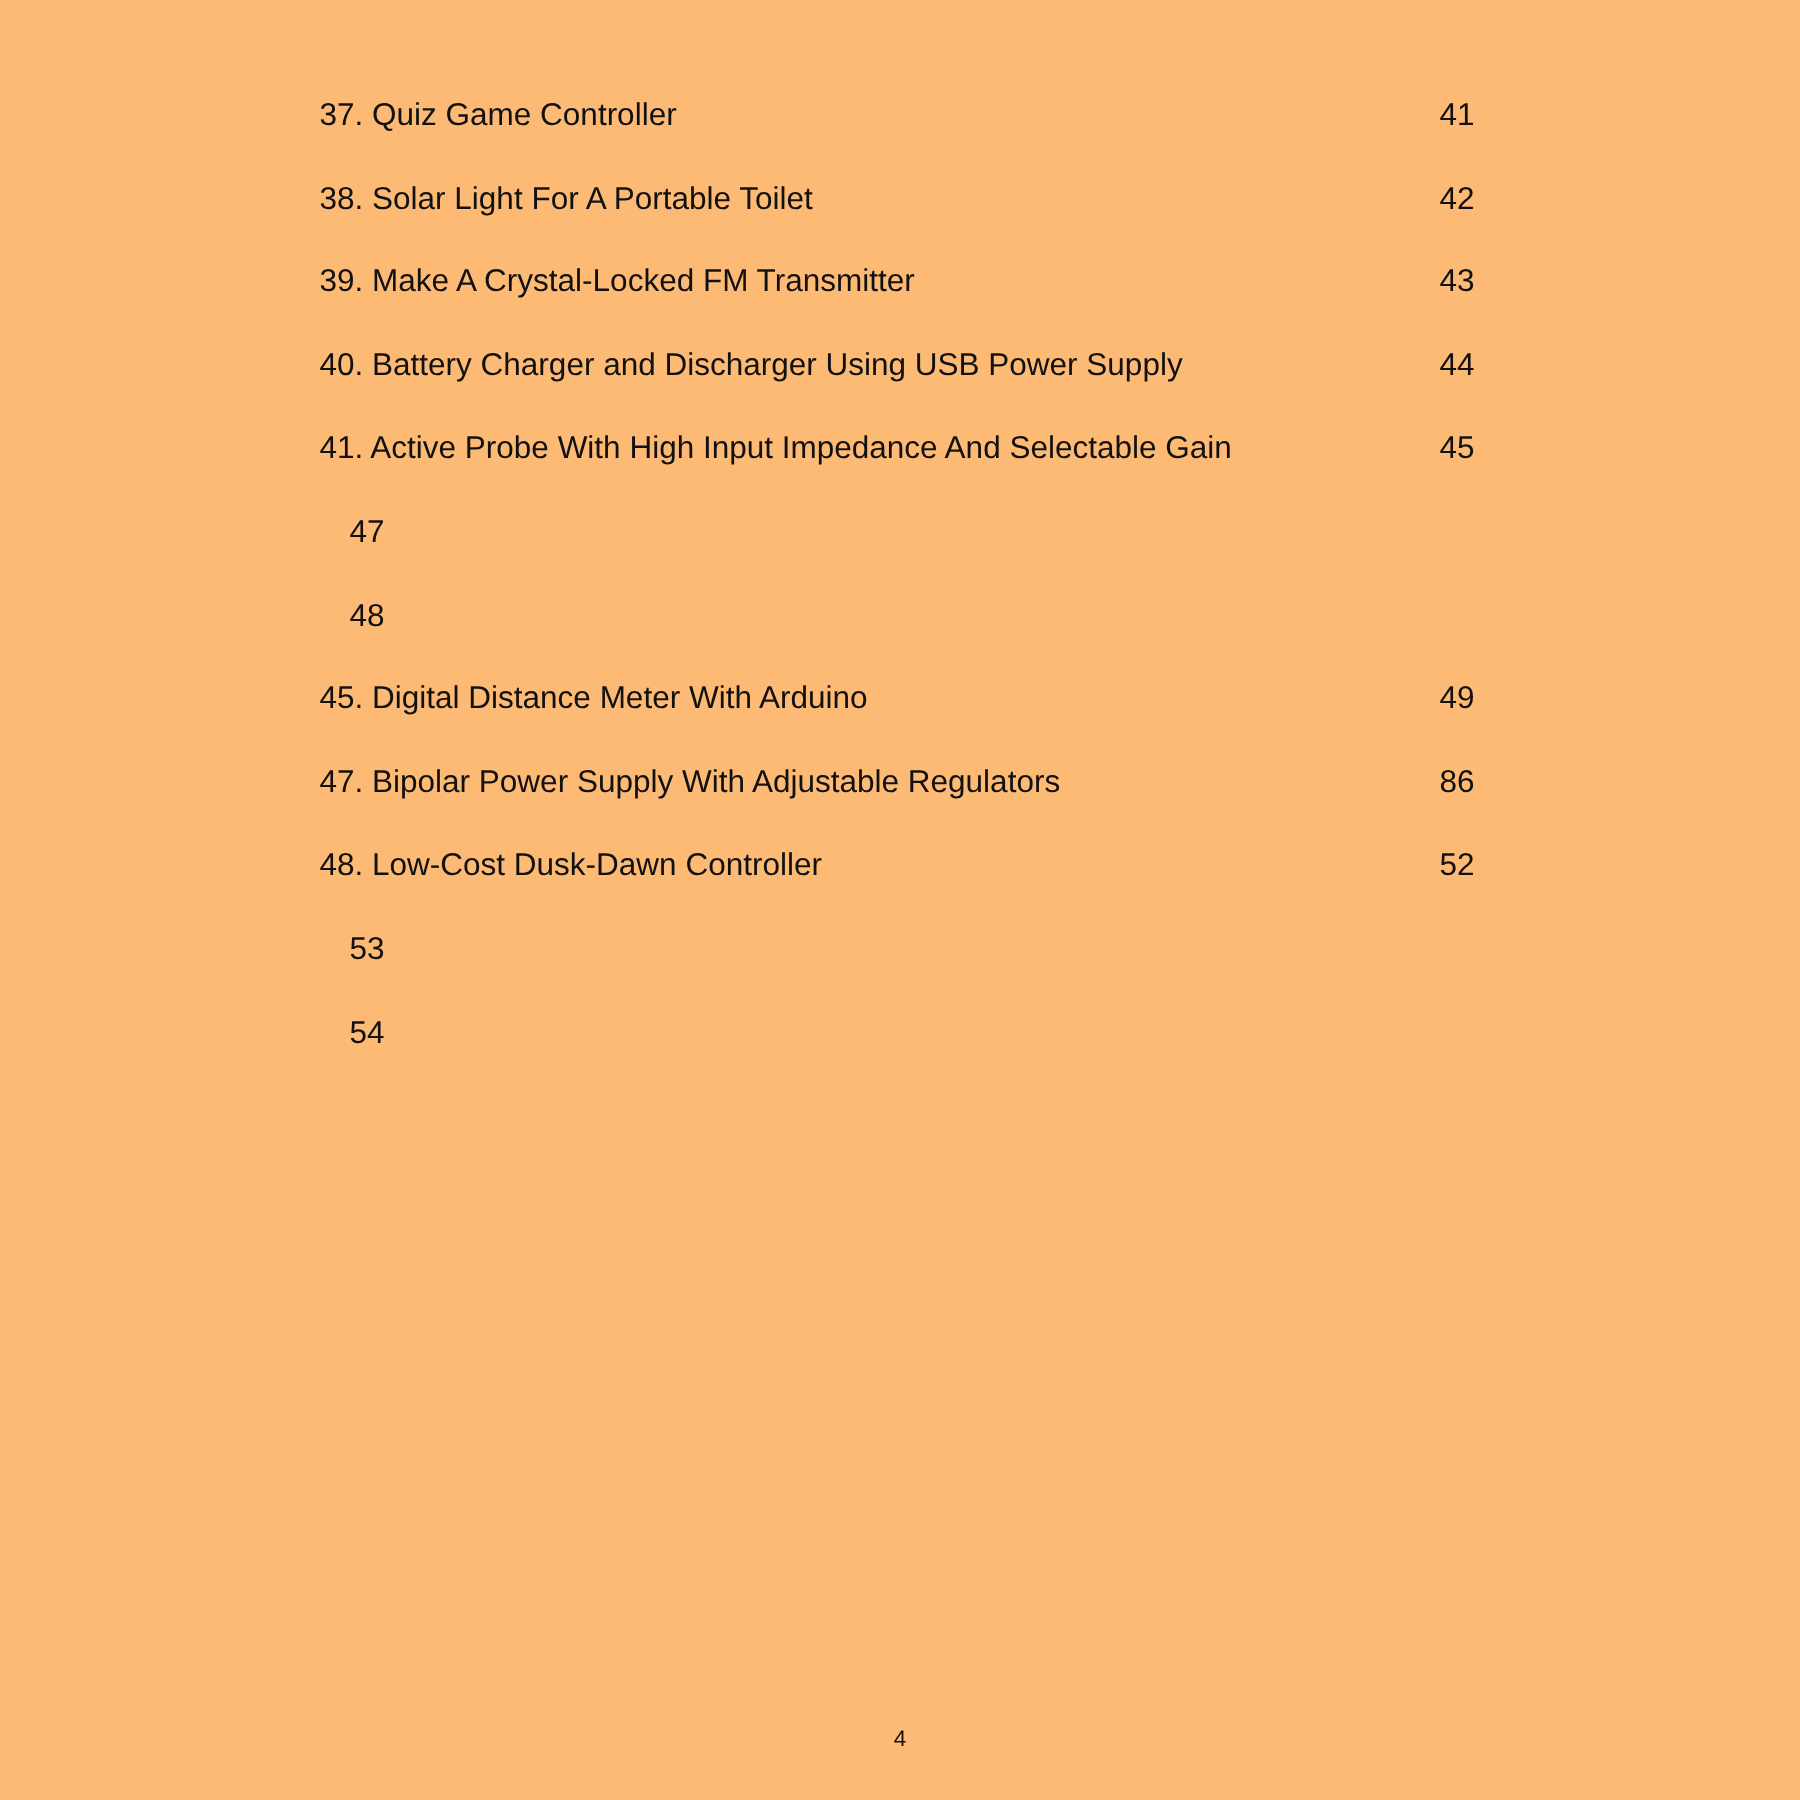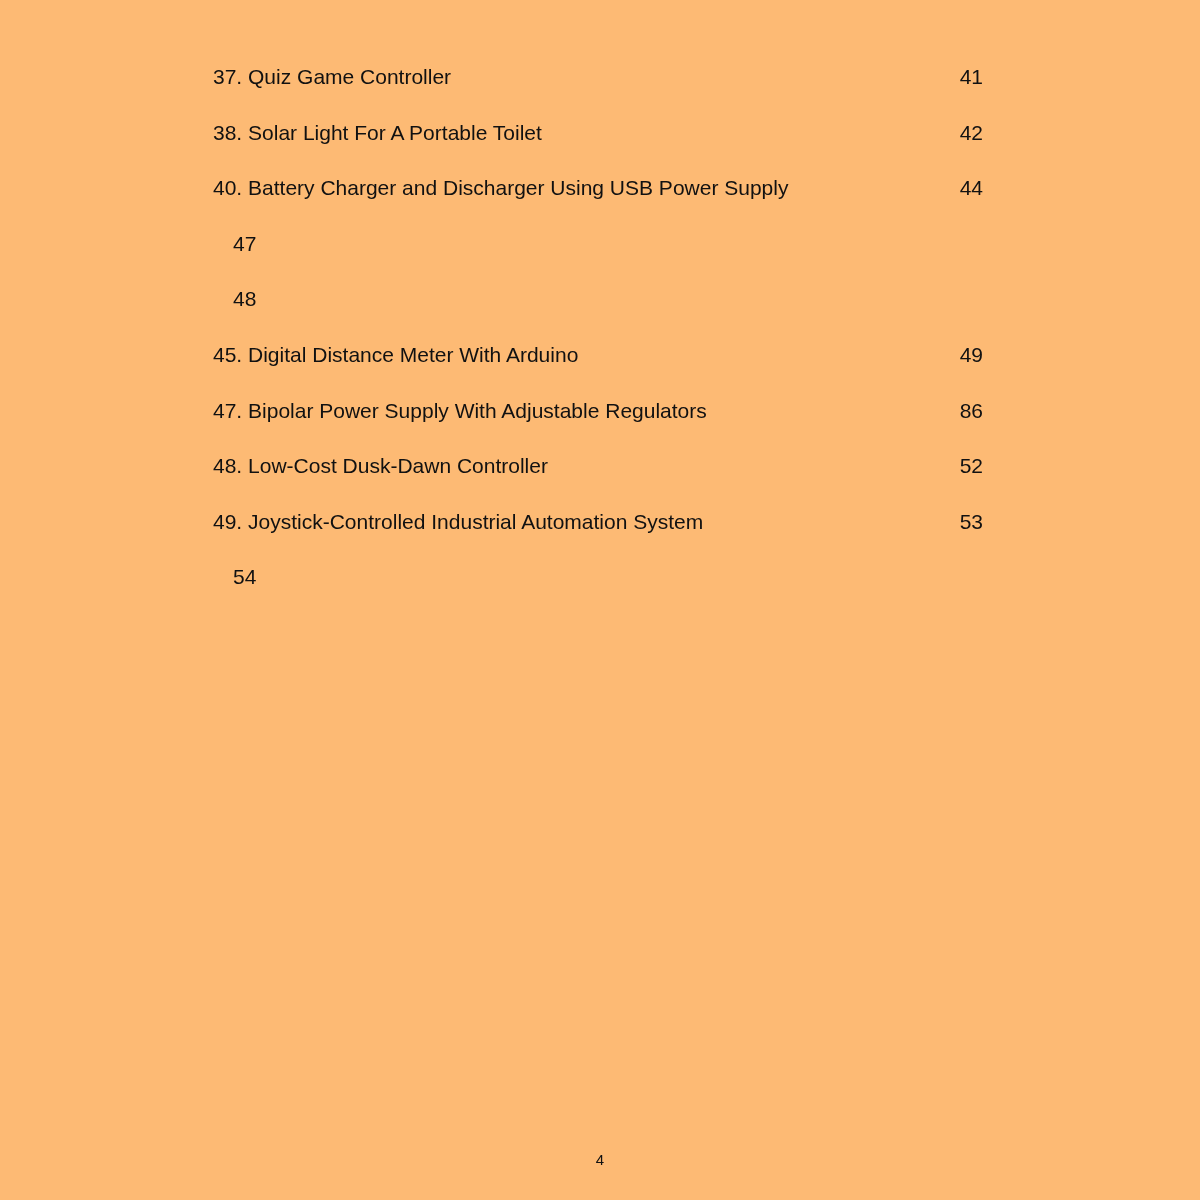--- a/index.html
+++ b/index.html
@@ -61,26 +61,34 @@
     <div class="toc-row">
       <span class="toc-title">37. Quiz Game Controller</span>
       <span class="toc-page">41</span>
     </div>
 
     <div class="toc-row">
       <span class="toc-title">38. Solar Light For A Portable Toilet</span>
       <span class="toc-page">42</span>
     </div>
 
+    <div class="toc-row">
+      <span class="toc-title">39. Make A Crystal-Locked FM Transmitter</span>
+      <span class="toc-page">43</span>
+    </div>
 
     <div class="toc-row">
       <span class="toc-title">40. Battery Charger and Discharger Using USB Power Supply</span>
       <span class="toc-page">44</span>
     </div>
 
+    <div class="toc-row">
+      <span class="toc-title">41. Active Probe With High Input Impedance And Selectable Gain</span>
+      <span class="toc-page">45</span>
+    </div>
 
 
     <div class="toc-row">
       <span class="toc-page">47</span>
     </div>
 
     <div class="toc-row">
       <span class="toc-page">48</span>
     </div>
 
@@ -94,21 +102,20 @@
       <span class="toc-title">47. Bipolar Power Supply With Adjustable Regulators</span>
       <span class="toc-page">86</span>
     </div>
 
     <div class="toc-row">
       <span class="toc-title">48. Low-Cost Dusk-Dawn Controller</span>
       <span class="toc-page">52</span>
     </div>
 
     <div class="toc-row">
-      <span class="toc-title">49. Joystick-Controlled Industrial Automation System</span>
       <span class="toc-page">53</span>
     </div>
 
     <div class="toc-row">
       <span class="toc-page">54</span>
     </div>
 
   </div>
 
   <div class="footer-pagenum">4</div>

